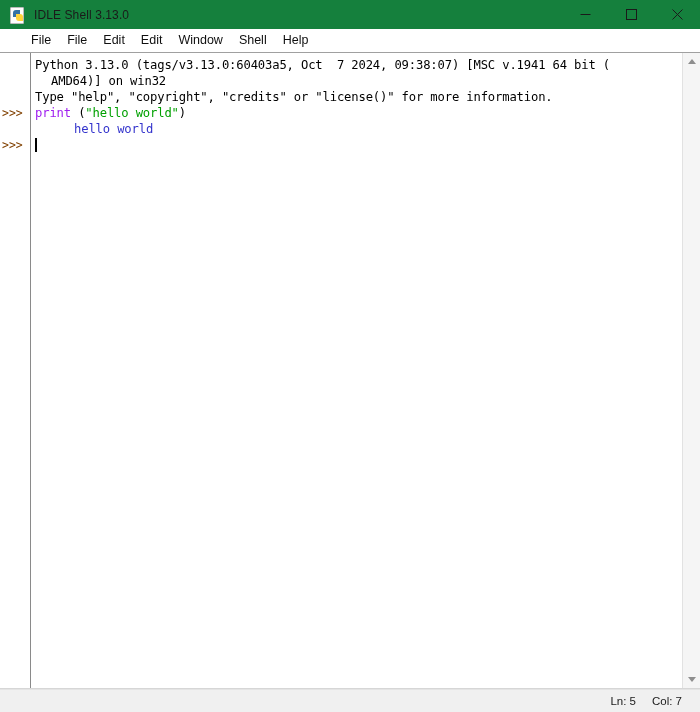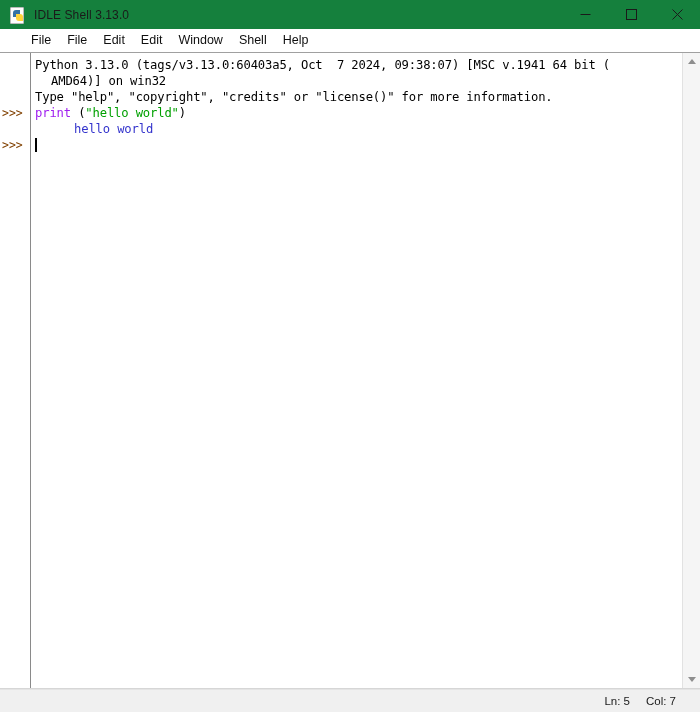--- a/index.html
+++ b/index.html
@@ -206,21 +206,21 @@
   }
 
   
   .statusbar {
     height: 22px;
     flex: 0 0 22px;
     background: #f0f0f0;
     display: flex;
     align-items: center;
     justify-content: flex-end;
-    padding-right: 24px;
+    padding-right: 18px;
     border-top: 1px solid #e4e4e4;
   }
   .status-cell {
     font-size: 11.5px;
     color: #1a1a1a;
     margin-left: 16px;
     white-space: nowrap;
   }
 </style>
 </head>

